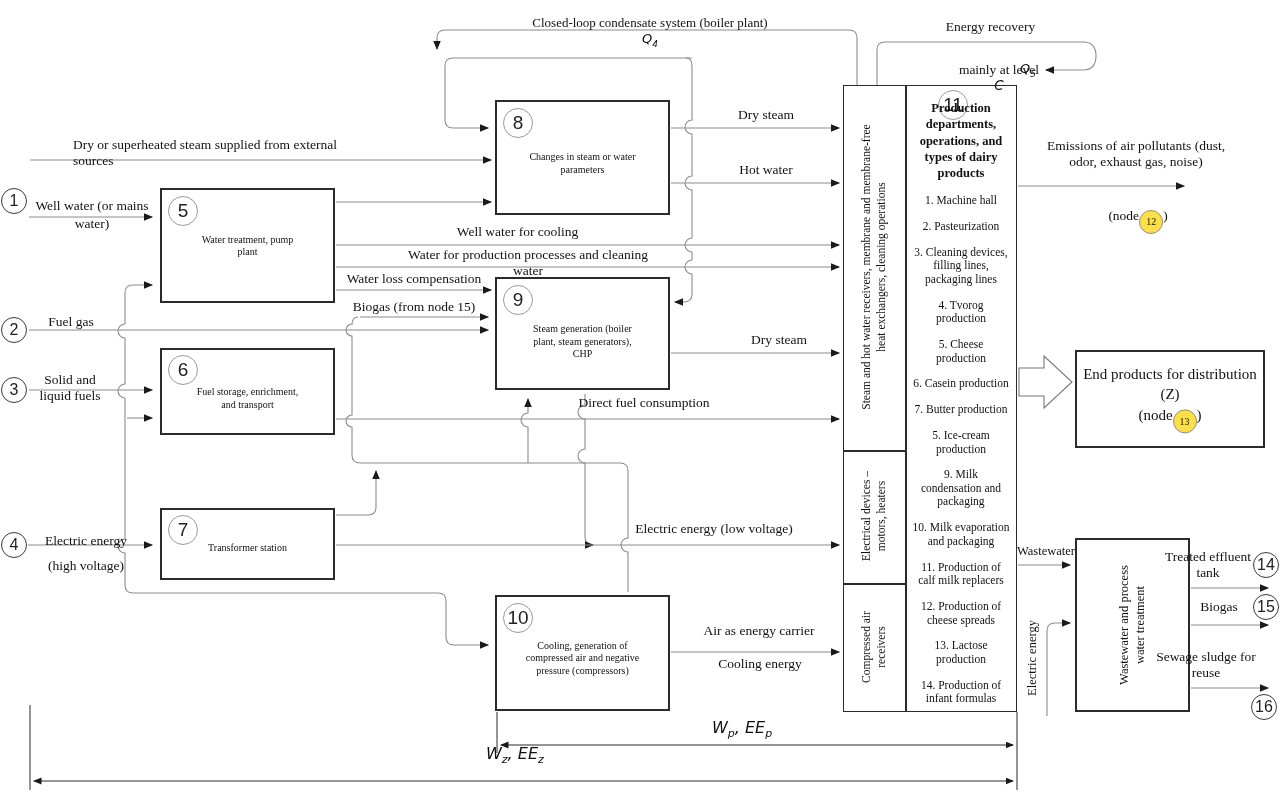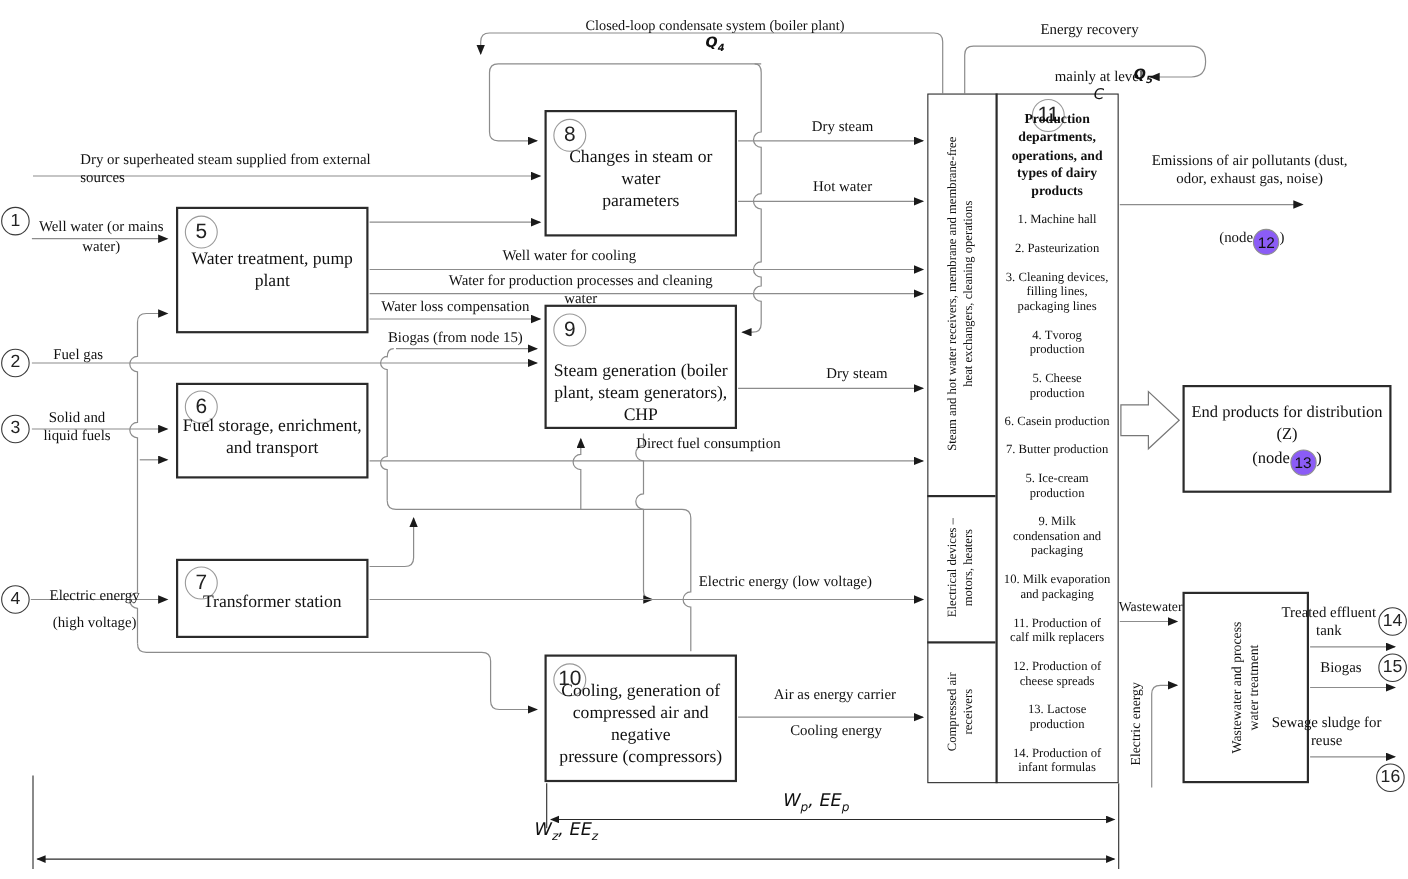--- a/index.html
+++ b/index.html
@@ -1,42 +1,42 @@
 <!DOCTYPE html>
 <html><head>
 <meta charset="utf-8">
 <style>
   html,body{margin:0;padding:0;background:#fff;}
   #canvas{position:relative;width:1280px;height:799px;background:#fff;overflow:hidden;
           font-family:"Liberation Serif","DejaVu Serif",serif;color:#111;}
   #wires{position:absolute;left:0;top:0;}
   .box{position:absolute;background:#fff;border:2px solid #2b2b2b;box-sizing:border-box;}
   .box .lbl{position:absolute;left:4px;right:4px;top:50%;transform:translateY(-50%);
-            text-align:center;font-size:16px;line-height:1.25;}
+            text-align:center;font-size:10px;line-height:1.25;}
   .numcirc{position:absolute;width:30px;height:30px;border:1.2px solid #9a9a9a;border-radius:50%;
            font-family:"Liberation Sans","DejaVu Sans",sans-serif;font-size:19px;color:#222;
            display:flex;align-items:center;justify-content:center;background:#fff;box-sizing:border-box;}
   .nodecirc{position:absolute;width:26px;height:26px;border:1.4px solid #3a3a3a;border-radius:50%;
            font-family:"Liberation Sans","DejaVu Sans",sans-serif;font-size:16px;color:#222;
            display:flex;align-items:center;justify-content:center;background:#fff;box-sizing:border-box;}
   .flbl{position:absolute;font-size:13.5px;line-height:1.18;text-align:center;white-space:pre-line;}
   .nlbl{position:absolute;font-size:13.5px;text-align:center;white-space:pre-line;}
   .vtext{position:absolute;transform:rotate(-90deg);text-align:center;white-space:pre-line;
          font-size:11.5px;line-height:1.3;display:flex;align-items:center;justify-content:center;}
   .inlinecirc{display:inline-flex;width:22px;height:22px;border:1.1px solid #8f8f8f;border-radius:50%;
-         align-items:center;justify-content:center;font-family:Liberation Sans, sans-serif;
-         font-size:14px;vertical-align:-5px;background:#8b5cf6;}
+         align-items:center;justify-content:center;font-family:Liberation Serif, serif;
+         font-size:10px;vertical-align:-5px;background:#fde047;}
   .dimlbl{position:absolute;font-style:italic;font-size:16px;font-family:"DejaVu Sans","Liberation Sans",sans-serif;}
   .dimlbl sub{font-size:11px;}
   #b11-items{position:absolute;left:906px;top:194px;width:110px;height:512px;display:flex;
              flex-direction:column;justify-content:space-between;}
   #b11-items .item{font-size:11.5px;line-height:1.18;text-align:center;white-space:pre-line;}
   #b11-title{position:absolute;left:907px;top:100px;width:108px;text-align:center;
              font-weight:bold;font-size:12.5px;line-height:1.3;}
-  .qlbl{font-weight:bold;font-style:italic;font-family:"DejaVu Sans","Liberation Sans",sans-serif;font-size:13px;text-align:right;}
+  .qlbl{font-weight:normal;font-style:italic;font-family:"DejaVu Sans","Liberation Sans",sans-serif;font-size:13px;}
   .qlbl sub{font-size:9px;}
 </style>
 </head>
 <body>
 
 <div id="canvas">
 
   <svg id="wires" width="1280" height="799">
     <defs>
       <marker id="ah" markerWidth="9" markerHeight="8" refX="7.5" refY="3.5" orient="auto-start-reverse">
@@ -115,21 +115,21 @@
     <div class="numcirc" style="left:6px;top:5px;">7</div>
     <div class="lbl" style="top:56%;">Transformer station</div>
   </div>
   <div class="box" style="left:495px;top:100px;width:175px;height:115px;">
     <div class="numcirc" style="left:6px;top:6px;">8</div>
     <div class="lbl" style="white-space:pre-line;top:55%;">Changes in steam or water
 parameters</div>
   </div>
   <div class="box" style="left:495px;top:277px;width:175px;height:113px;">
     <div class="numcirc" style="left:6px;top:6px;">9</div>
-    <div class="lbl" style="white-space:pre-line;top:58%;margin-top:16px;">Steam generation (boiler
+    <div class="lbl" style="white-space:pre-line;top:58%;">Steam generation (boiler
 plant, steam generators),
 CHP</div>
   </div>
   <div class="box" style="left:495px;top:595px;width:175px;height:116px;">
     <div class="numcirc" style="left:6px;top:6px;">10</div>
     <div class="lbl" style="white-space:pre-line;top:55%;">Cooling, generation of
 compressed air and negative
 pressure (compressors)</div>
   </div>
 

